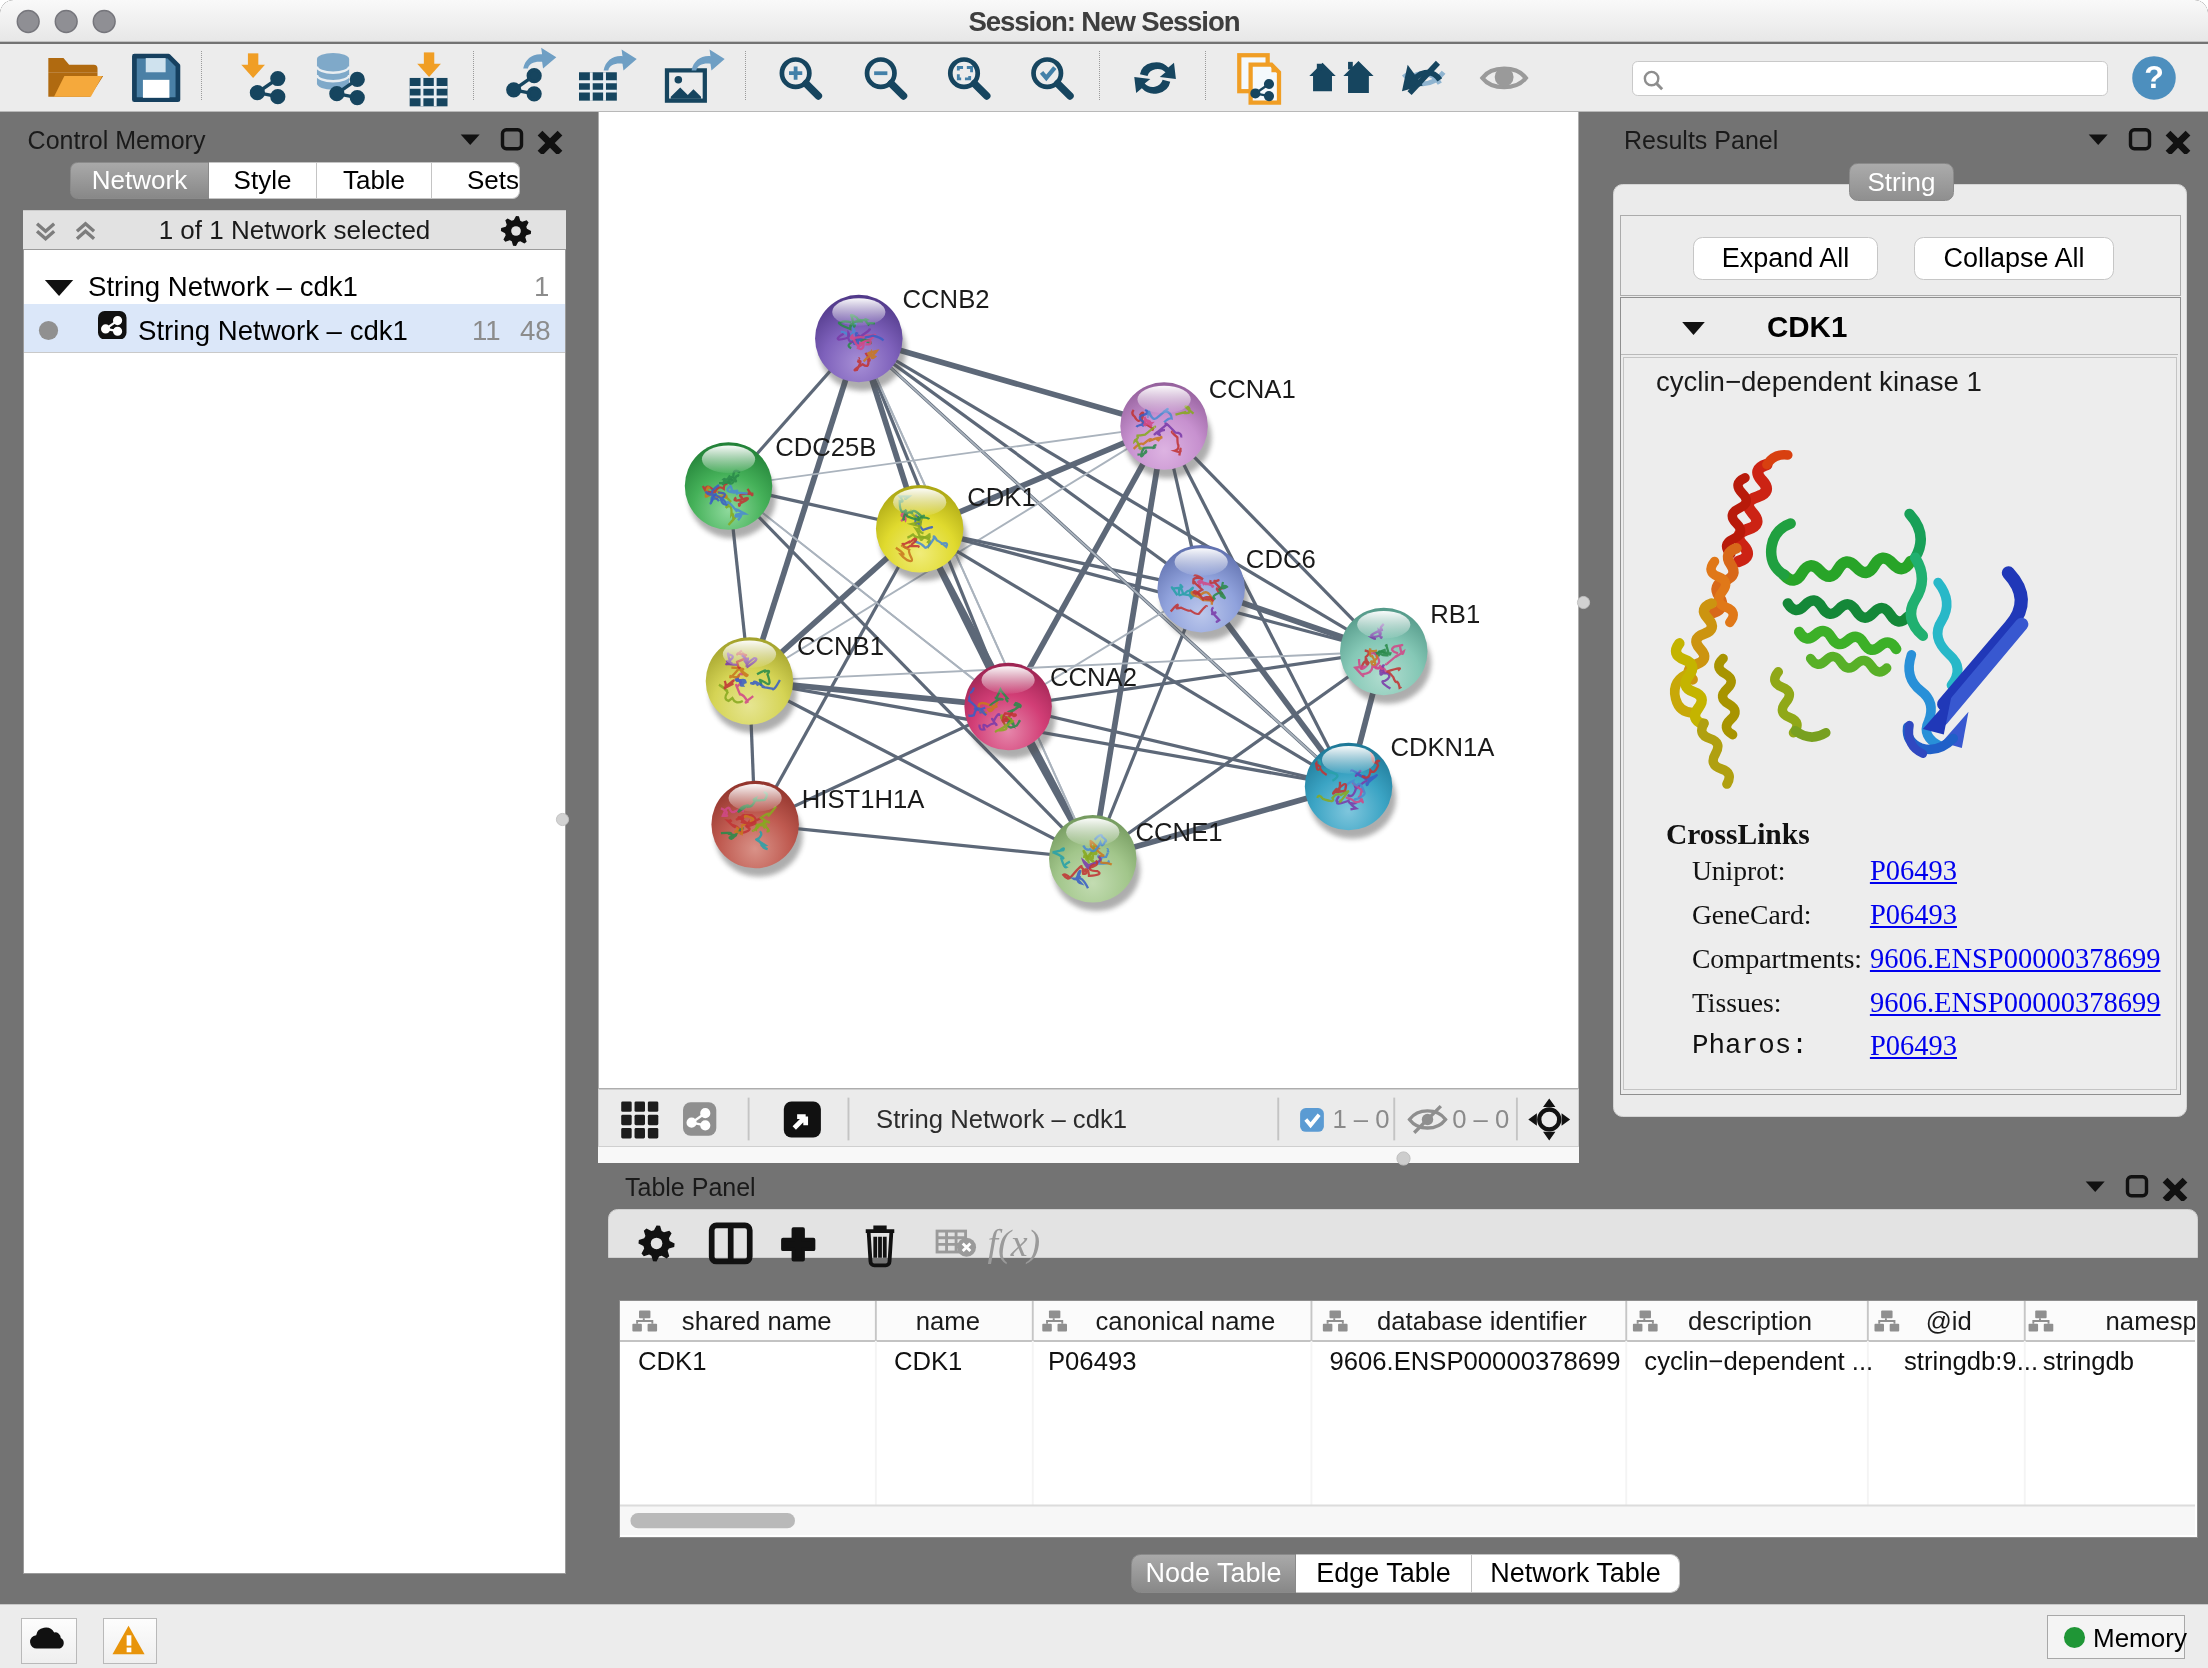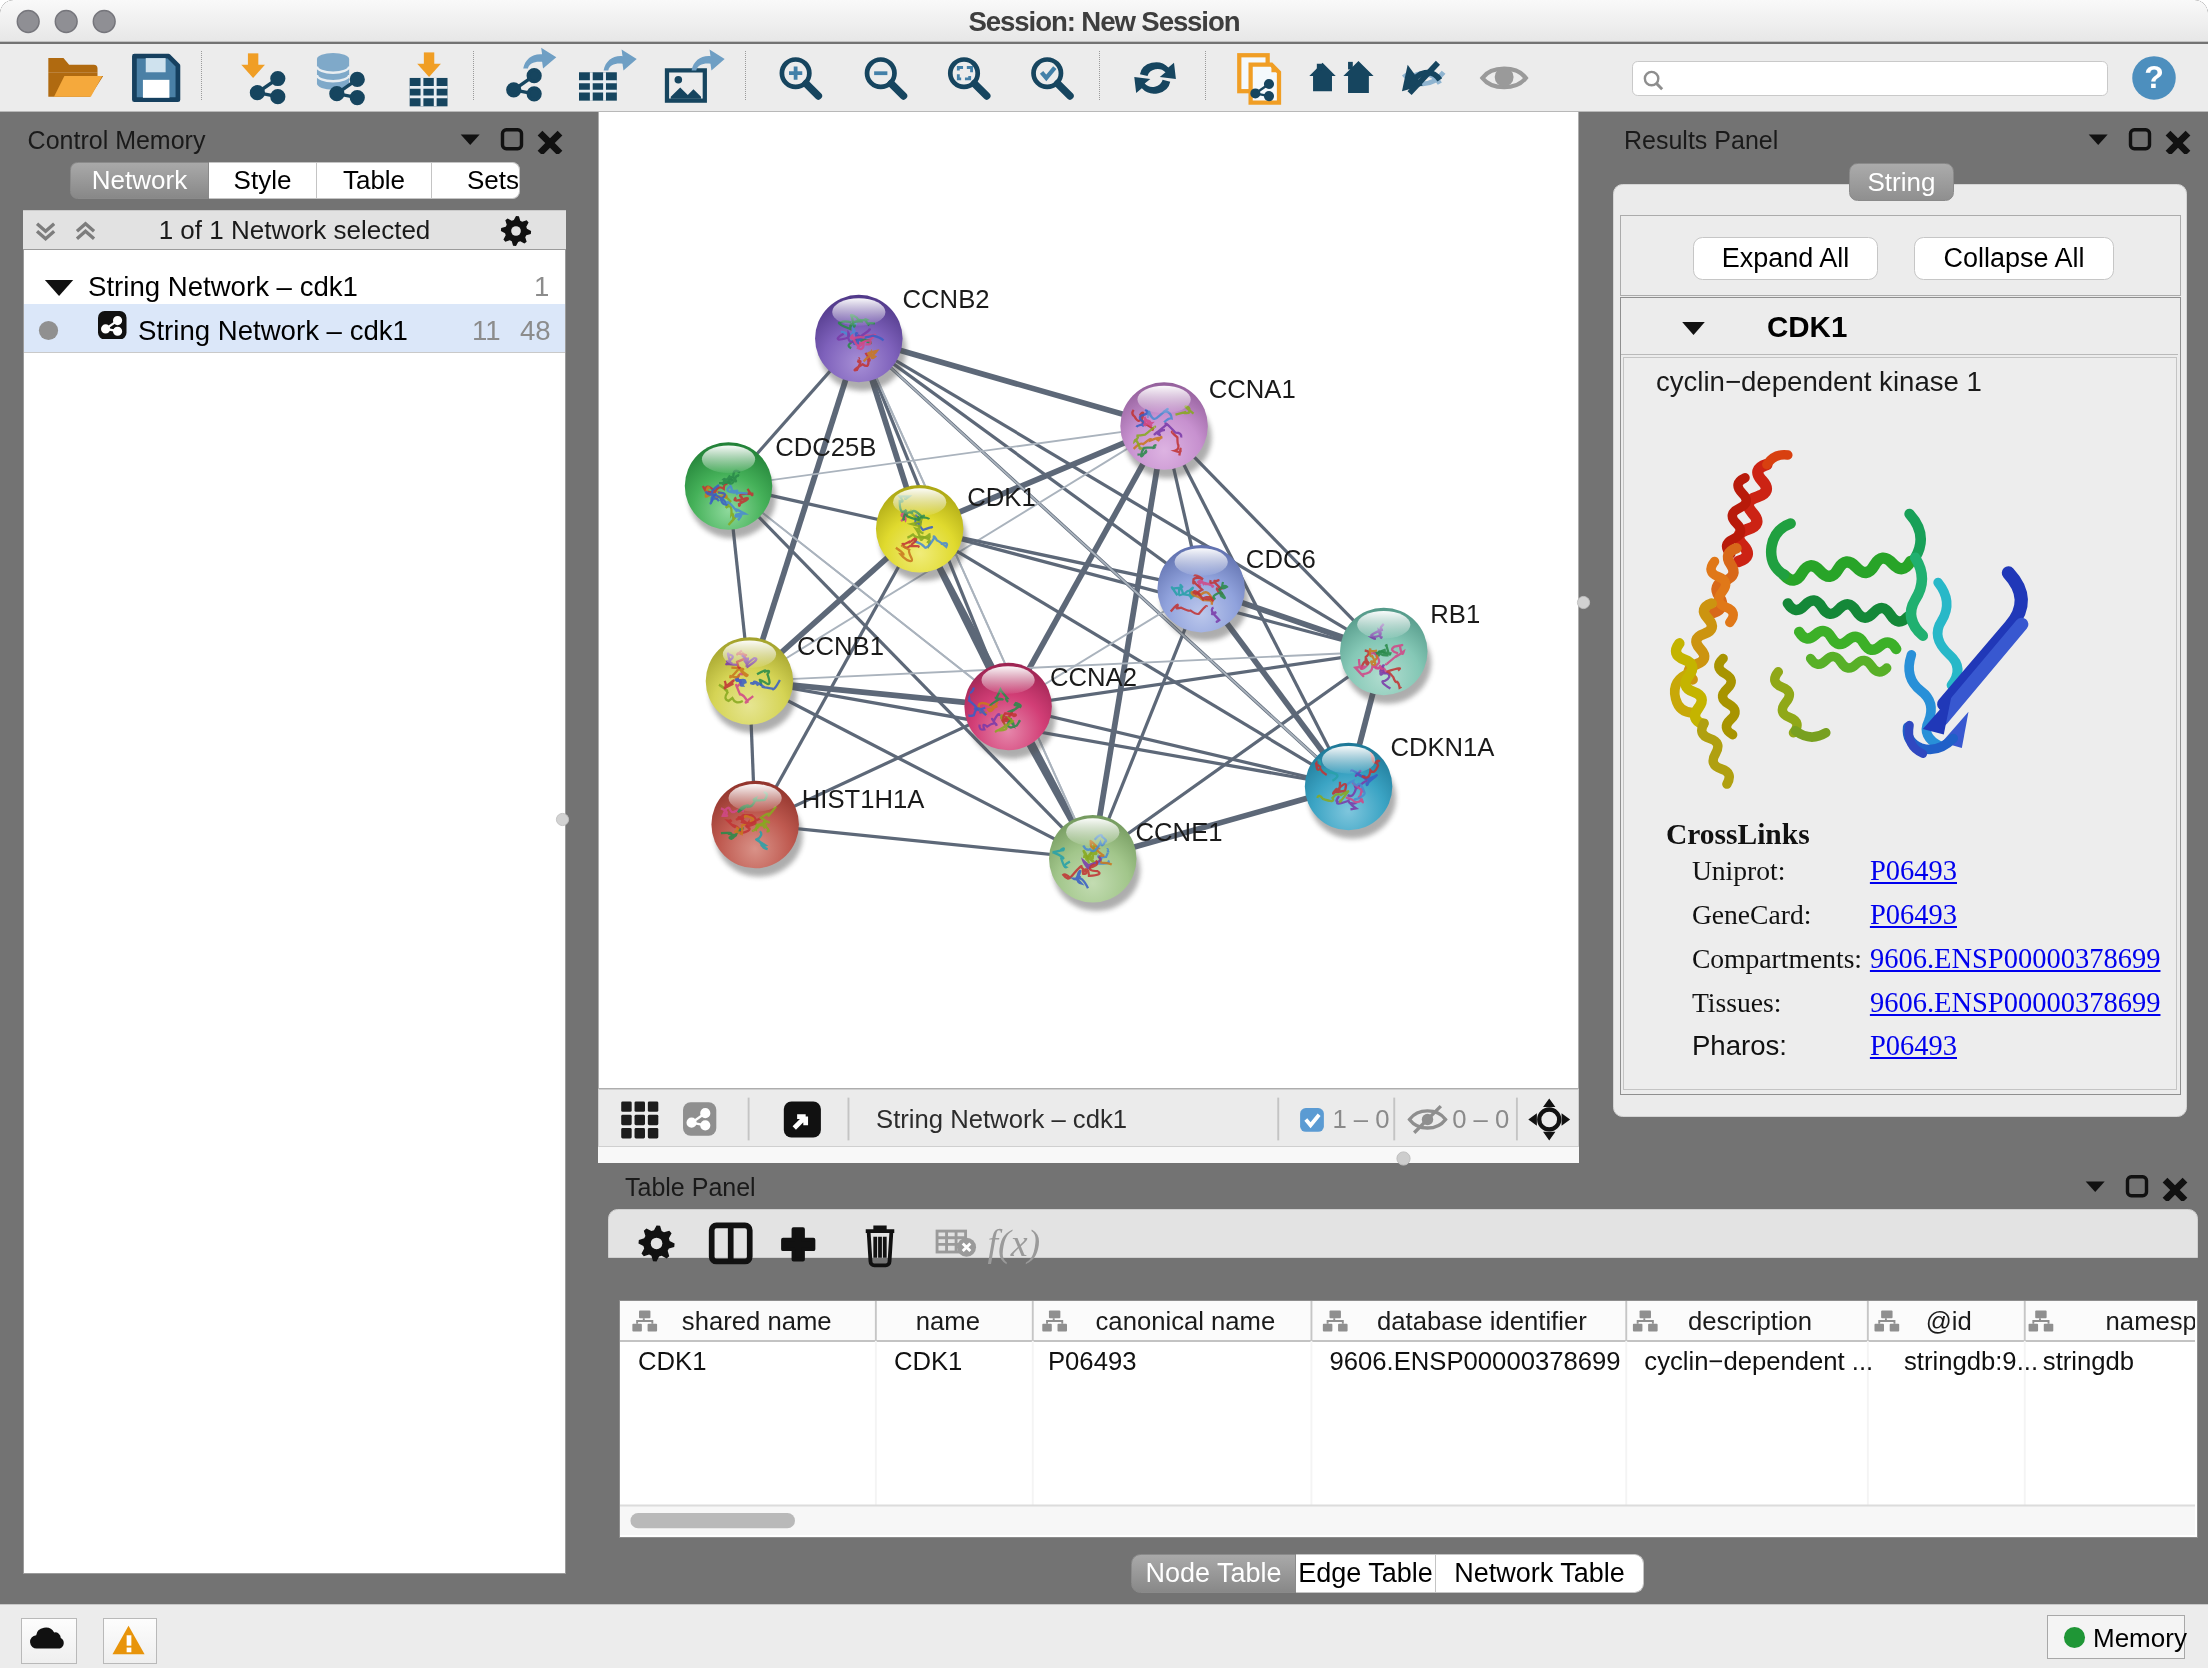--- a/index.html
+++ b/index.html
@@ -657,21 +657,21 @@
         </svg>
   <div class="abs" style="left:42px;top:460px;font-family:'Liberation Serif',serif;font-size:29.5px;font-weight:bold;color:#111">CrossLinks</div>
   <div class="abs" style="left:68px;top:497px;font-family:'Liberation Serif',serif;font-size:27.6px;color:#111">Uniprot:</div>
 <div class="abs" style="left:246px;top:497px;font-family:'Liberation Serif',serif;font-size:28.5px;color:#0000ee;text-decoration:underline">P06493</div>
         <div class="abs" style="left:68px;top:541px;font-family:'Liberation Serif',serif;font-size:27.6px;color:#111">GeneCard:</div>
 <div class="abs" style="left:246px;top:541px;font-family:'Liberation Serif',serif;font-size:28.5px;color:#0000ee;text-decoration:underline">P06493</div>
         <div class="abs" style="left:68px;top:585px;font-family:'Liberation Serif',serif;font-size:27.6px;color:#111">Compartments:</div>
 <div class="abs" style="left:246px;top:585px;font-family:'Liberation Serif',serif;font-size:28.5px;color:#0000ee;text-decoration:underline">9606.ENSP00000378699</div>
         <div class="abs" style="left:68px;top:629px;font-family:'Liberation Serif',serif;font-size:27.6px;color:#111">Tissues:</div>
 <div class="abs" style="left:246px;top:629px;font-family:'Liberation Serif',serif;font-size:28.5px;color:#0000ee;text-decoration:underline">9606.ENSP00000378699</div>
-        <div class="abs" style="left:68px;top:672px;font-family:Liberation Sans, sans-serif;font-size:27.6px;color:#111">Pharos:</div>
+        <div class="abs" style="left:68px;top:672px;font-family:Liberation Mono, monospace;font-size:27.6px;color:#111">Pharos:</div>
 <div class="abs" style="left:246px;top:672px;font-family:'Liberation Serif',serif;font-size:28.5px;color:#0000ee;text-decoration:underline">P06493</div>
 </div>
 </div>
     <div class="abs panelhead" style="left:625px;top:1173px">Table Panel</div>
     <svg class="abs" style="left:2078px;top:1172px" width="118" height="28.5" viewBox="0 0 124 30">
 <path d="M8,10 l20,0 -10,11 z" fill="#111"></path>
 <rect x="52" y="5" width="20" height="20" rx="4" fill="none" stroke="#111" stroke-width="3.6"></rect>
 <path d="M94,6 l8,8 8,-8 5,5 -8,8 8,8 -5,5 -8,-8 -8,8 -5,-5 8,-8 -8,-8 z" fill="#111"></path>
 </svg>
     <div class="abs" style="left:608px;top:1209px;width:1590px;height:49px;background:#e3e3e3;border:1px solid #d0d0d0;border-radius:9.5px 9.5px 0 0"><svg width="1588" height="65" viewBox="0 0 1670 68">
@@ -771,21 +771,21 @@
         <text x="746" y="73" font-size="27" fill="#111" font-family="Liberation Sans, sans-serif">9606.ENSP00000378699</text>
         <text x="1077" y="73" font-size="27" fill="#111" font-family="Liberation Sans, sans-serif">cyclin−dependent ...</text>
         <text x="1350" y="73" font-size="27" fill="#111" font-family="Liberation Sans, sans-serif">stringdb:9...</text>
         <text x="1496" y="73" font-size="27" fill="#111" font-family="Liberation Sans, sans-serif">stringdb</text>
         <rect x="0" y="215" width="1656" height="31" fill="#f7f7f7"></rect>
         <line x1="0" y1="215" x2="1656" y2="215" stroke="#dcdcdc" stroke-width="2"></line>
         <rect x="11" y="223" width="173" height="16" rx="8" fill="#b9b9b9"></rect>
       </svg></div>
     <div class="abs" style="left:1131px;top:1554px;height:39px;display:flex;font-size:27px">
 <div class="tabsel" style="width:165px;border-radius:9.5px 0 0 9.5px;text-align:center;line-height:37px">Node Table</div>
-<div class="tabun" style="width:140px;border-left:none;text-align:center;line-height:37px">Edge Table</div>
+<div class="tabun" style="width:176px;border-left:none;text-align:center;line-height:37px">Edge Table</div>
 <div class="tabun" style="width:208px;border-left:none;border-radius:0 9.5px 9.5px 0;text-align:center;line-height:37px">Network Table</div>
 </div>
     <div class="abs" style="left:0;top:1604px;width:2208px;height:65px;background:#ececec;border-top:1.9px solid #c8c8c8">
 <div class="abs" style="left:21px;top:13.3px;width:56px;height:46px;background:linear-gradient(#fdfdfd,#efefef);border:1.9px solid #b9b9b9">
 <svg width="52" height="42" viewBox="0 0 55 44">
           <path d="M16,31 a7,7 0 0 1 -1,-14 a10,9 0 0 1 19,-3 a6,6 0 0 1 7,6 a6,6 0 0 1 -1,11 z" fill="#111"></path>
         </svg></div>
 <div class="abs" style="left:103px;top:13.3px;width:54px;height:46px;background:linear-gradient(#fdfdfd,#efefef);border:1.9px solid #b9b9b9">
 <svg width="50" height="42" viewBox="0 0 53 44">
           <path d="M26,7 l17,30 h-34 z" fill="#e8940a"></path>

